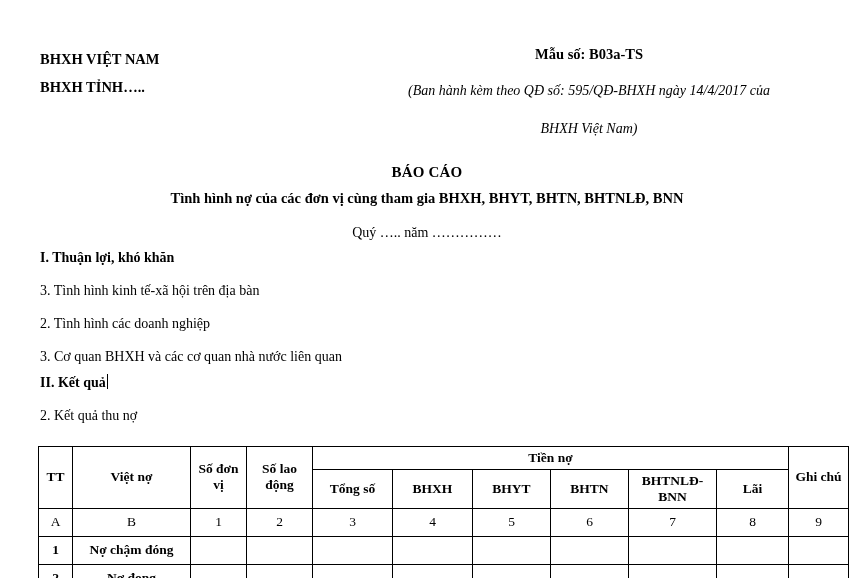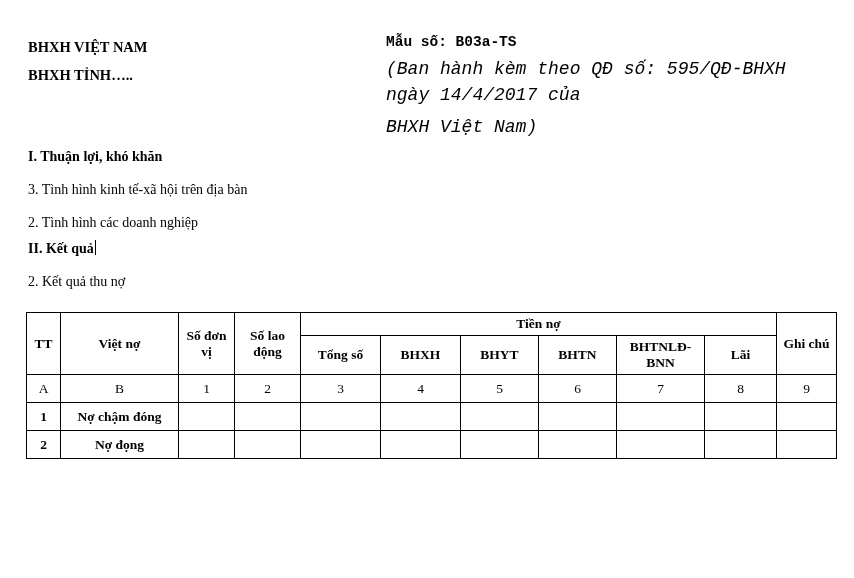--- a/index.html
+++ b/index.html
@@ -11,50 +11,49 @@
     height: 578px;
     background: #ffffff;
     font-family: "Liberation Serif", serif;
     color: #000000;
     overflow: hidden;
   }
   .page {
     position: relative;
     width: 854px;
     height: 578px;
-    padding: 4px;
+    padding: 16px;
     box-sizing: border-box;
   }
   .header {
     display: flex;
     justify-content: space-between;
     align-items: flex-start;
     padding: 30px 28px 0 24px;
   }
   .org-block {
     font-size: 14.5px;
     font-weight: bold;
     line-height: 1.9;
   }
   .form-block {
-    text-align: left;
+    text-align: center;
     font-size: 14px;
     width: 430px;
     margin-right: 6px;
-    font-family: Liberation Mono, monospace;
   }
   .form-no {
     font-weight: bold;
     font-size: 14.5px;
   }
   .form-ref {
     font-style: italic;
-    font-size: 18px;
+    font-size: 14px;
     line-height: 1.45;
-    margin-top: 6px;
+    margin-top: 18px;
   }
   .title-block {
     text-align: center;
     margin-top: 24px;
   }
   .doc-title {
     font-weight: bold;
     font-size: 15px;
     letter-spacing: 0.2px;
   }
@@ -135,25 +134,31 @@
       <div>BHXH VIỆT NAM</div>
       <div>BHXH TỈNH…..</div>
     </div>
     <div class="form-block">
       <div class="form-no">Mẫu số: B03a-TS</div>
       <div class="form-ref">(Ban hành kèm theo QĐ số: 595/QĐ-BHXH ngày 14/4/2017 của</div>
       <div class="form-ref">BHXH Việt Nam)</div>
     </div>
   </div>
 
+  <div class="title-block">
+    <div class="doc-title">BÁO CÁO</div>
+    <div class="doc-subtitle">Tình hình nợ của các đơn vị cùng tham gia BHXH, BHYT, BHTN, BHTNLĐ, BNN</div>
+    <div class="period">Quý ….. năm ……………</div>
+  </div>
 
   <div class="body-text">
     <div class="sec-heading">I. Thuận lợi, khó khăn</div>
     <div class="line-item">3. Tình hình kinh tế-xã hội trên địa bàn</div>
     <div class="line-item">2. Tình hình các doanh nghiệp</div>
+    <div class="line-item">3. Cơ quan BHXH và các cơ quan nhà nước liên quan</div>
 
     <div class="sec-heading with-caret"><span>II. Kết quả</span><span class="caret"></span></div>
     <div class="line-item">2. Kết quả thu nợ</div>
   </div>
 
   <table class="report">
     <colgroup>
       <col class="h-tt">
         <col class="h-loai">
         <col class="h-sodv">

